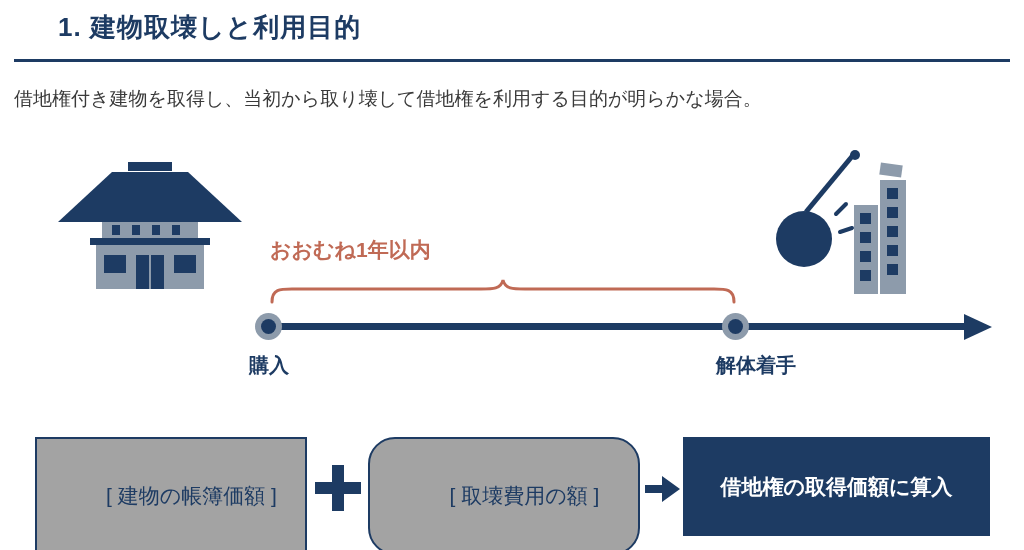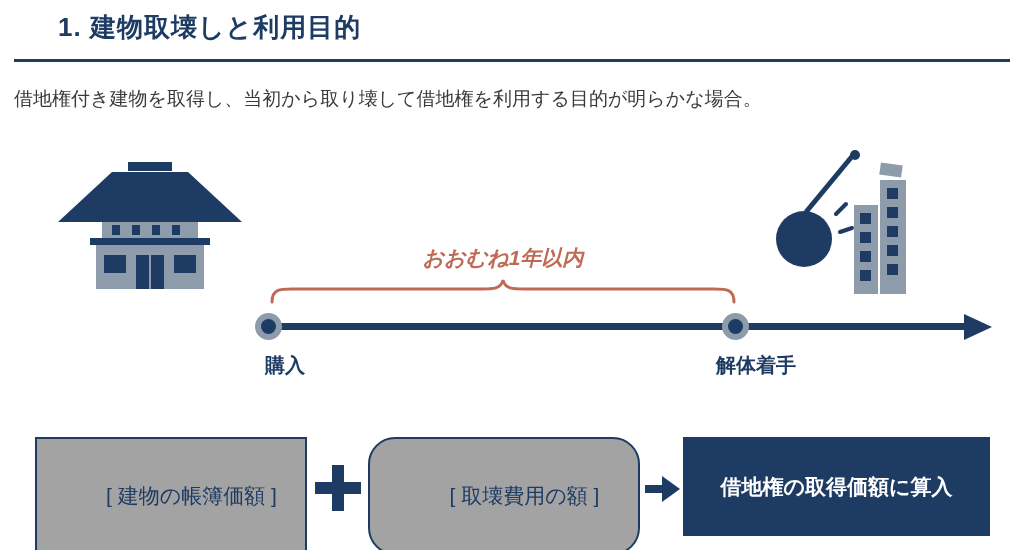--- a/index.html
+++ b/index.html
@@ -8,32 +8,32 @@
   
   .title{position:absolute;left:14px;top:10px;font-size:26px;font-weight:bold;color:#1d3b63;letter-spacing:1px;white-space:nowrap;margin-left:44px;}
   .title-rule{position:absolute;left:14px;top:59px;width:996px;height:3px;background:#1d3b63;}
   .subtitle{position:absolute;left:14px;top:86px;font-size:19px;color:#3a3a3a;white-space:nowrap;text-align:right;}
 
   
   .house{position:absolute;left:50px;top:160px;}
   .wreck{position:absolute;left:762px;top:150px;}
 
   
-  .duration{position:absolute;left:270px;top:244px;width:466px;text-align:center;color:#c06a55;font-weight:bold;font-size:21px;font-style:italic;}
+  .duration{position:absolute;left:270px;top:236px;width:466px;color:#c06a55;font-weight:bold;font-size:21px;}
   .brace{position:absolute;left:270px;top:278px;}
   .tl-line{position:absolute;left:263px;top:323px;width:706px;height:7px;background:#1d3b63;border-radius:3px;}
   .tl-head{position:absolute;left:964px;top:314px;width:0;height:0;
            border-left:28px solid #1d3b63;border-top:13px solid transparent;border-bottom:13px solid transparent;}
   .dot{position:absolute;top:313px;width:27px;height:27px;border-radius:50%;background:#8d9bab;
        display:flex;align-items:center;justify-content:center;}
   .dot::after{content:"";width:15px;height:15px;border-radius:50%;background:#1d3b63;}
   .dot-start{left:255px;}
   .dot-end{left:722px;}
   .tl-label{position:absolute;top:352px;font-size:20px;font-weight:bold;color:#1d3b63;white-space:nowrap;transform:translateX(-50%);}
-  .tl-label-start{left:269px;margin-left:16px;}
+  .tl-label-start{left:269px;}
   .tl-label-end{left:756px;}
 
   
   .op-box{position:absolute;top:437px;height:118px;background:#a3a3a3;border:2px solid #1d3b63;box-sizing:border-box;
           display:flex;align-items:center;justify-content:center;font-size:21px;color:#1d3b63;font-weight:500;white-space:nowrap;padding-left:41px;}
   .op1{left:35px;width:272px;}
   .op2{left:368px;width:272px;border-radius:27px;}
   .plus{position:absolute;left:315px;top:465px;width:46px;height:46px;}
   .plus .h{position:absolute;left:0;top:17px;width:46px;height:12px;background:#1d3b63;}
   .plus .v{position:absolute;left:17px;top:0;width:12px;height:46px;background:#1d3b63;}

